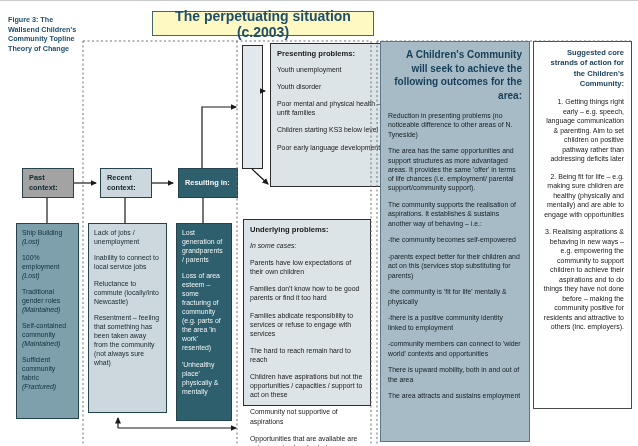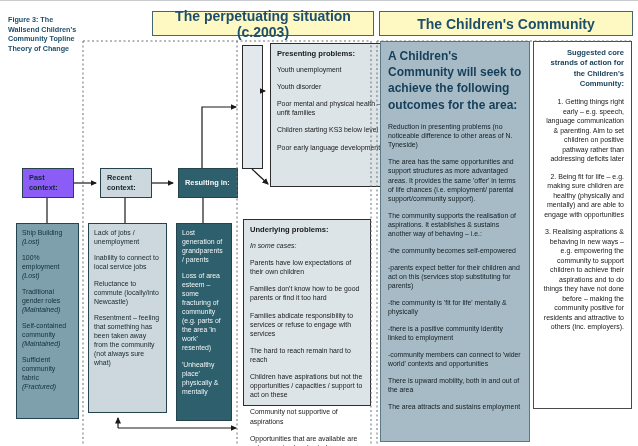--- a/index.html
+++ b/index.html
@@ -20,39 +20,39 @@
   }
   .top-header{
     background:#fef9c3;border:1.5px solid #46656f;color:#1d4e6b;
     font-size:14px;font-weight:bold;
     display:flex;align-items:center;justify-content:center;text-align:center;
   }
   .mini-hdr{
     border:1px solid #24434d;font-size:7.4px;font-weight:bold;line-height:1.3;
     display:flex;align-items:center;padding-left:6px;
   }
-  .hdr-past{background:#8b5cf6;color:#0e2730;}
+  .hdr-past{background:#a3a3a3;color:#0e2730;}
   .hdr-recent{background:#ccd8de;color:#14262c;}
   .hdr-resulting{background:#2e5f6c;color:#f4f7f8;}
 
   .content-box{border:1px solid #24434d;padding:5px;font-size:6.9px;line-height:1.3;}
   .bx-past{background:#7e9fac;color:#10303b;}
   .bx-recent{background:#ccd8de;color:#16272d;}
   .bx-resulting{background:#2e5f6c;color:#f2f6f7;}
   .connector{background:#e2e8eb;border:1px solid #2a2a2a;}
 
   .gray-box{background:#dde4e8;border:1.3px solid #2e2e2e;padding:5px 6px;color:#1a1a1a;}
   .gray-box .bx-title{font-size:7.6px;font-weight:bold;margin-bottom:7px;}
   .gray-box p{font-size:6.9px;line-height:1.32;margin:0 0 8px 0;}
 
   .outcomes{
     background:#a6bbc6;border:1px solid #5c7885;padding:6px 7px;color:#141d22;
   }
   .outcomes .bx-title{
-    font-size:12px;font-weight:bold;text-align:left;color:#163e59;
+    font-size:10px;font-weight:bold;text-align:right;color:#163e59;
     line-height:1.35;margin-bottom:9px;
   }
   .outcomes p{font-size:6.9px;line-height:1.34;margin:0 0 7.5px 0;}
 
   .actions{background:#fff;border:1.3px solid #4a4a4a;padding:6px 7px;color:#181818;text-align:right;}
   .actions .bx-title{font-size:7.6px;font-weight:bold;color:#163e59;line-height:1.35;margin-bottom:8px;}
   .actions p{font-size:7px;line-height:1.36;margin:0 0 8px 0;}
 
   .pitem{margin:0 0 7px 0;}
   .pitem .note{display:block;font-style:italic;}
@@ -60,21 +60,20 @@
   .intro{font-style:italic;margin:0 0 8px 0;}
 </style>
 </head>
 <body>
 
 <div class="canvas">
 
   <div class="abs fig-title">Figure 3: The Wallsend Children's Community Topline Theory of Change</div>
 
   <div class="abs top-header" style="left:152px;top:10px;width:222px;height:25px;">The perpetuating situation (c.2003)</div>
-  <div class="abs top-header" style="left:379px;top:10px;width:254px;height:25px;">The Children's Community</div>
 
   <div class="abs mini-hdr hdr-past" style="left:22px;top:167px;width:52px;height:30px;">Past context:</div>
   <div class="abs mini-hdr hdr-recent" style="left:100px;top:167px;width:52px;height:30px;">Recent context:</div>
   <div class="abs mini-hdr hdr-resulting" style="left:178px;top:167px;width:60px;height:30px;">Resulting in:</div>
 
   <div class="abs content-box bx-past" style="left:16px;top:222px;width:63px;height:196px;">
     <div class="pitem">
       <span>Ship Building</span>
       <em class="note">(Lost)</em>
     </div>

